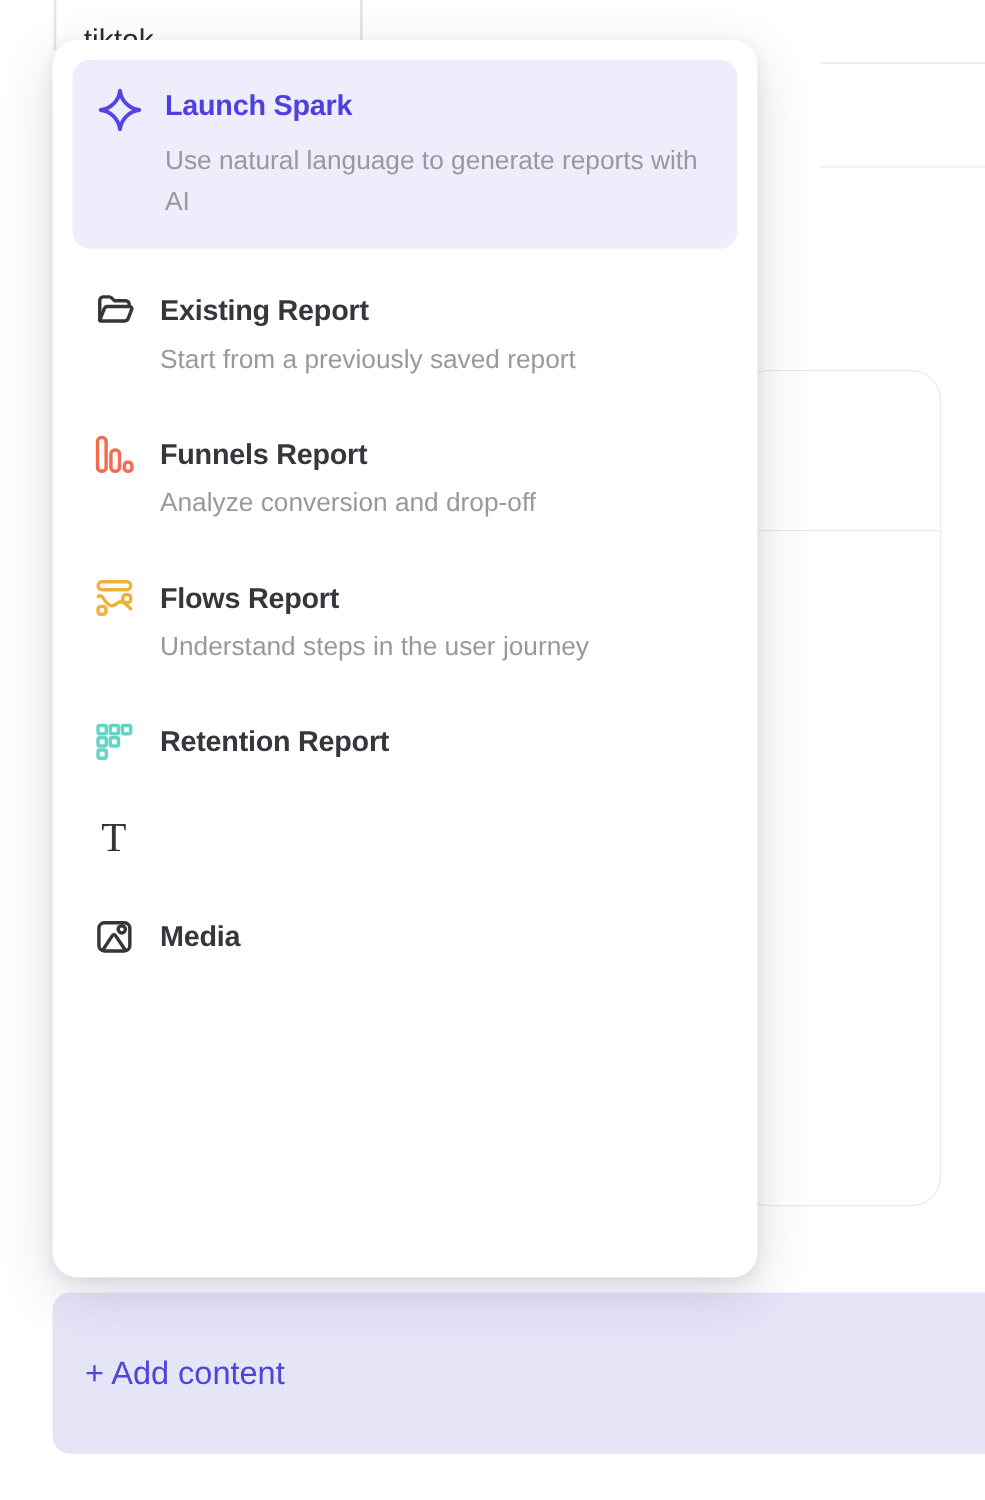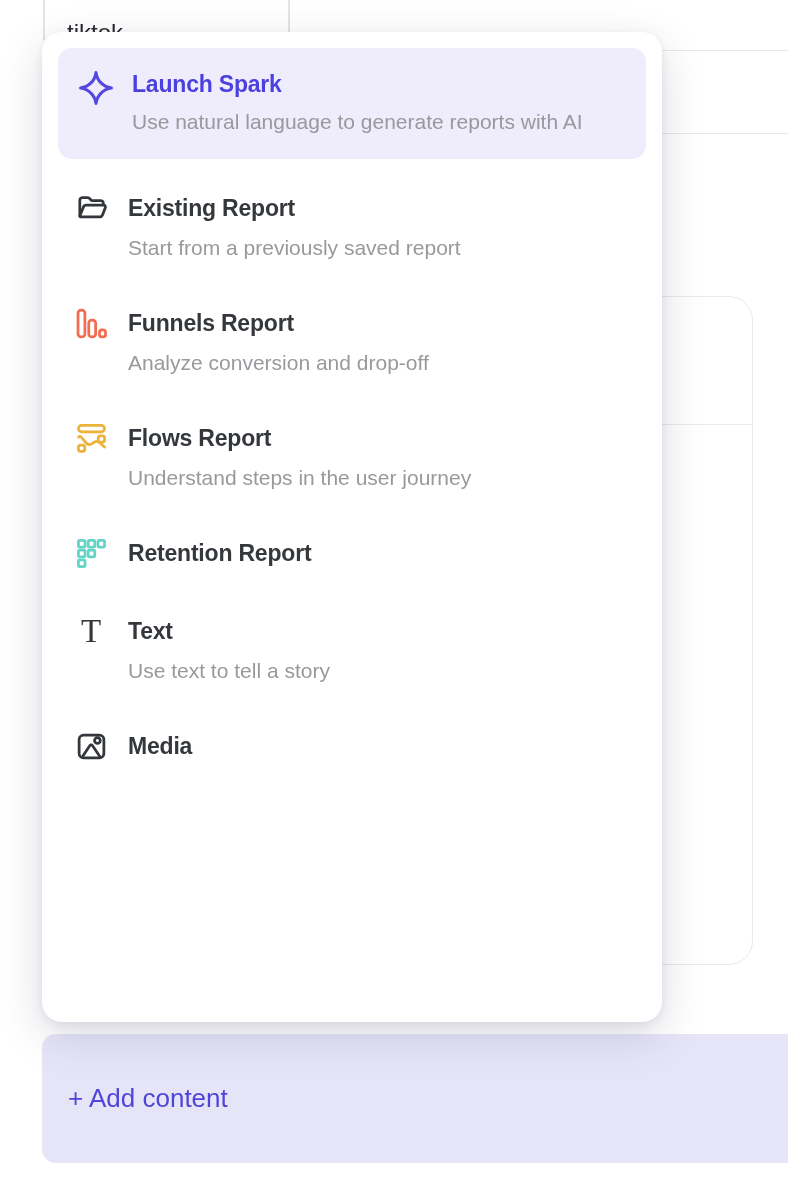--- a/index.html
+++ b/index.html
@@ -36,21 +36,21 @@
   .add-content {
     position:absolute; left:42px; top:1034px; width:762px; height:129px;
     background:#e6e5f8; border-radius:14px;
     display:flex; align-items:center; padding-left:26px;
     font-size:26px; color:#5145d9; cursor:pointer;
     z-index:1;
   }
 
   
   .popup {
-    position:absolute; left:42px; top:32px; width:620px; height:990px;
+    position:absolute; left:42px; top:32px; width:564px; height:990px;
     background:#ffffff; border-radius:20px;
     box-shadow:0 14px 44px rgba(40,40,80,0.16), 0 3px 10px rgba(40,40,80,0.08);
     padding:16px; z-index:2;
   }
 
   .menu-item {
     display:flex; align-items:flex-start;
     padding:0 16px; margin-bottom:46px; cursor:pointer;
   }
   .menu-item:last-child { margin-bottom:8px; }
@@ -69,21 +69,21 @@
 
   .item-title {
     font-size:23px; font-weight:bold; color:#34373b;
     line-height:30px; letter-spacing:-0.2px;
   }
   .menu-item.spark .item-title { color:#4c40df; }
   .item-desc {
     font-size:21px; color:#97999c; line-height:29px; margin-top:10px;
     max-width:470px;
   }
-  .menu-item.spark .item-desc { line-height:33px; margin-top:6px;text-align:right; }
+  .menu-item.spark .item-desc { line-height:33px; margin-top:13px; }
 
   .text-glyph {
     font-family:"Liberation Serif", serif;
     font-size:33px; line-height:33px; color:#33363a; font-weight:500;
   }
 
   svg { display:block; }
 </style>
 </head>
 <body>
@@ -171,24 +171,20 @@
     </span>
     <div>
       <div class="item-title">Retention Report</div>
     </div>
   </div>
 
   <div class="menu-item">
     <span class="icon-box">
       <span class="text-glyph">T</span>
     </span>
-    <div>
-      <div class="item-title">Text</div>
-      <div class="item-desc">Use text to tell a story</div>
-    </div>
   </div>
 
   <div class="menu-item">
     <span class="icon-box">
       <svg width="33" height="33" viewBox="0 0 24 24" fill="none" stroke="#33363a" stroke-width="2" stroke-linecap="round" stroke-linejoin="round">
         <rect x="3" y="3.8" width="18" height="16.4" rx="3.2"></rect>
         <circle cx="16.3" cy="7.6" r="2.1"></circle>
         <path d="M5.3 19.6 L10.7 11.4 C11.2 10.6 12.3 10.6 12.8 11.4 L18.3 19.6"></path>
       </svg>
     </span>

